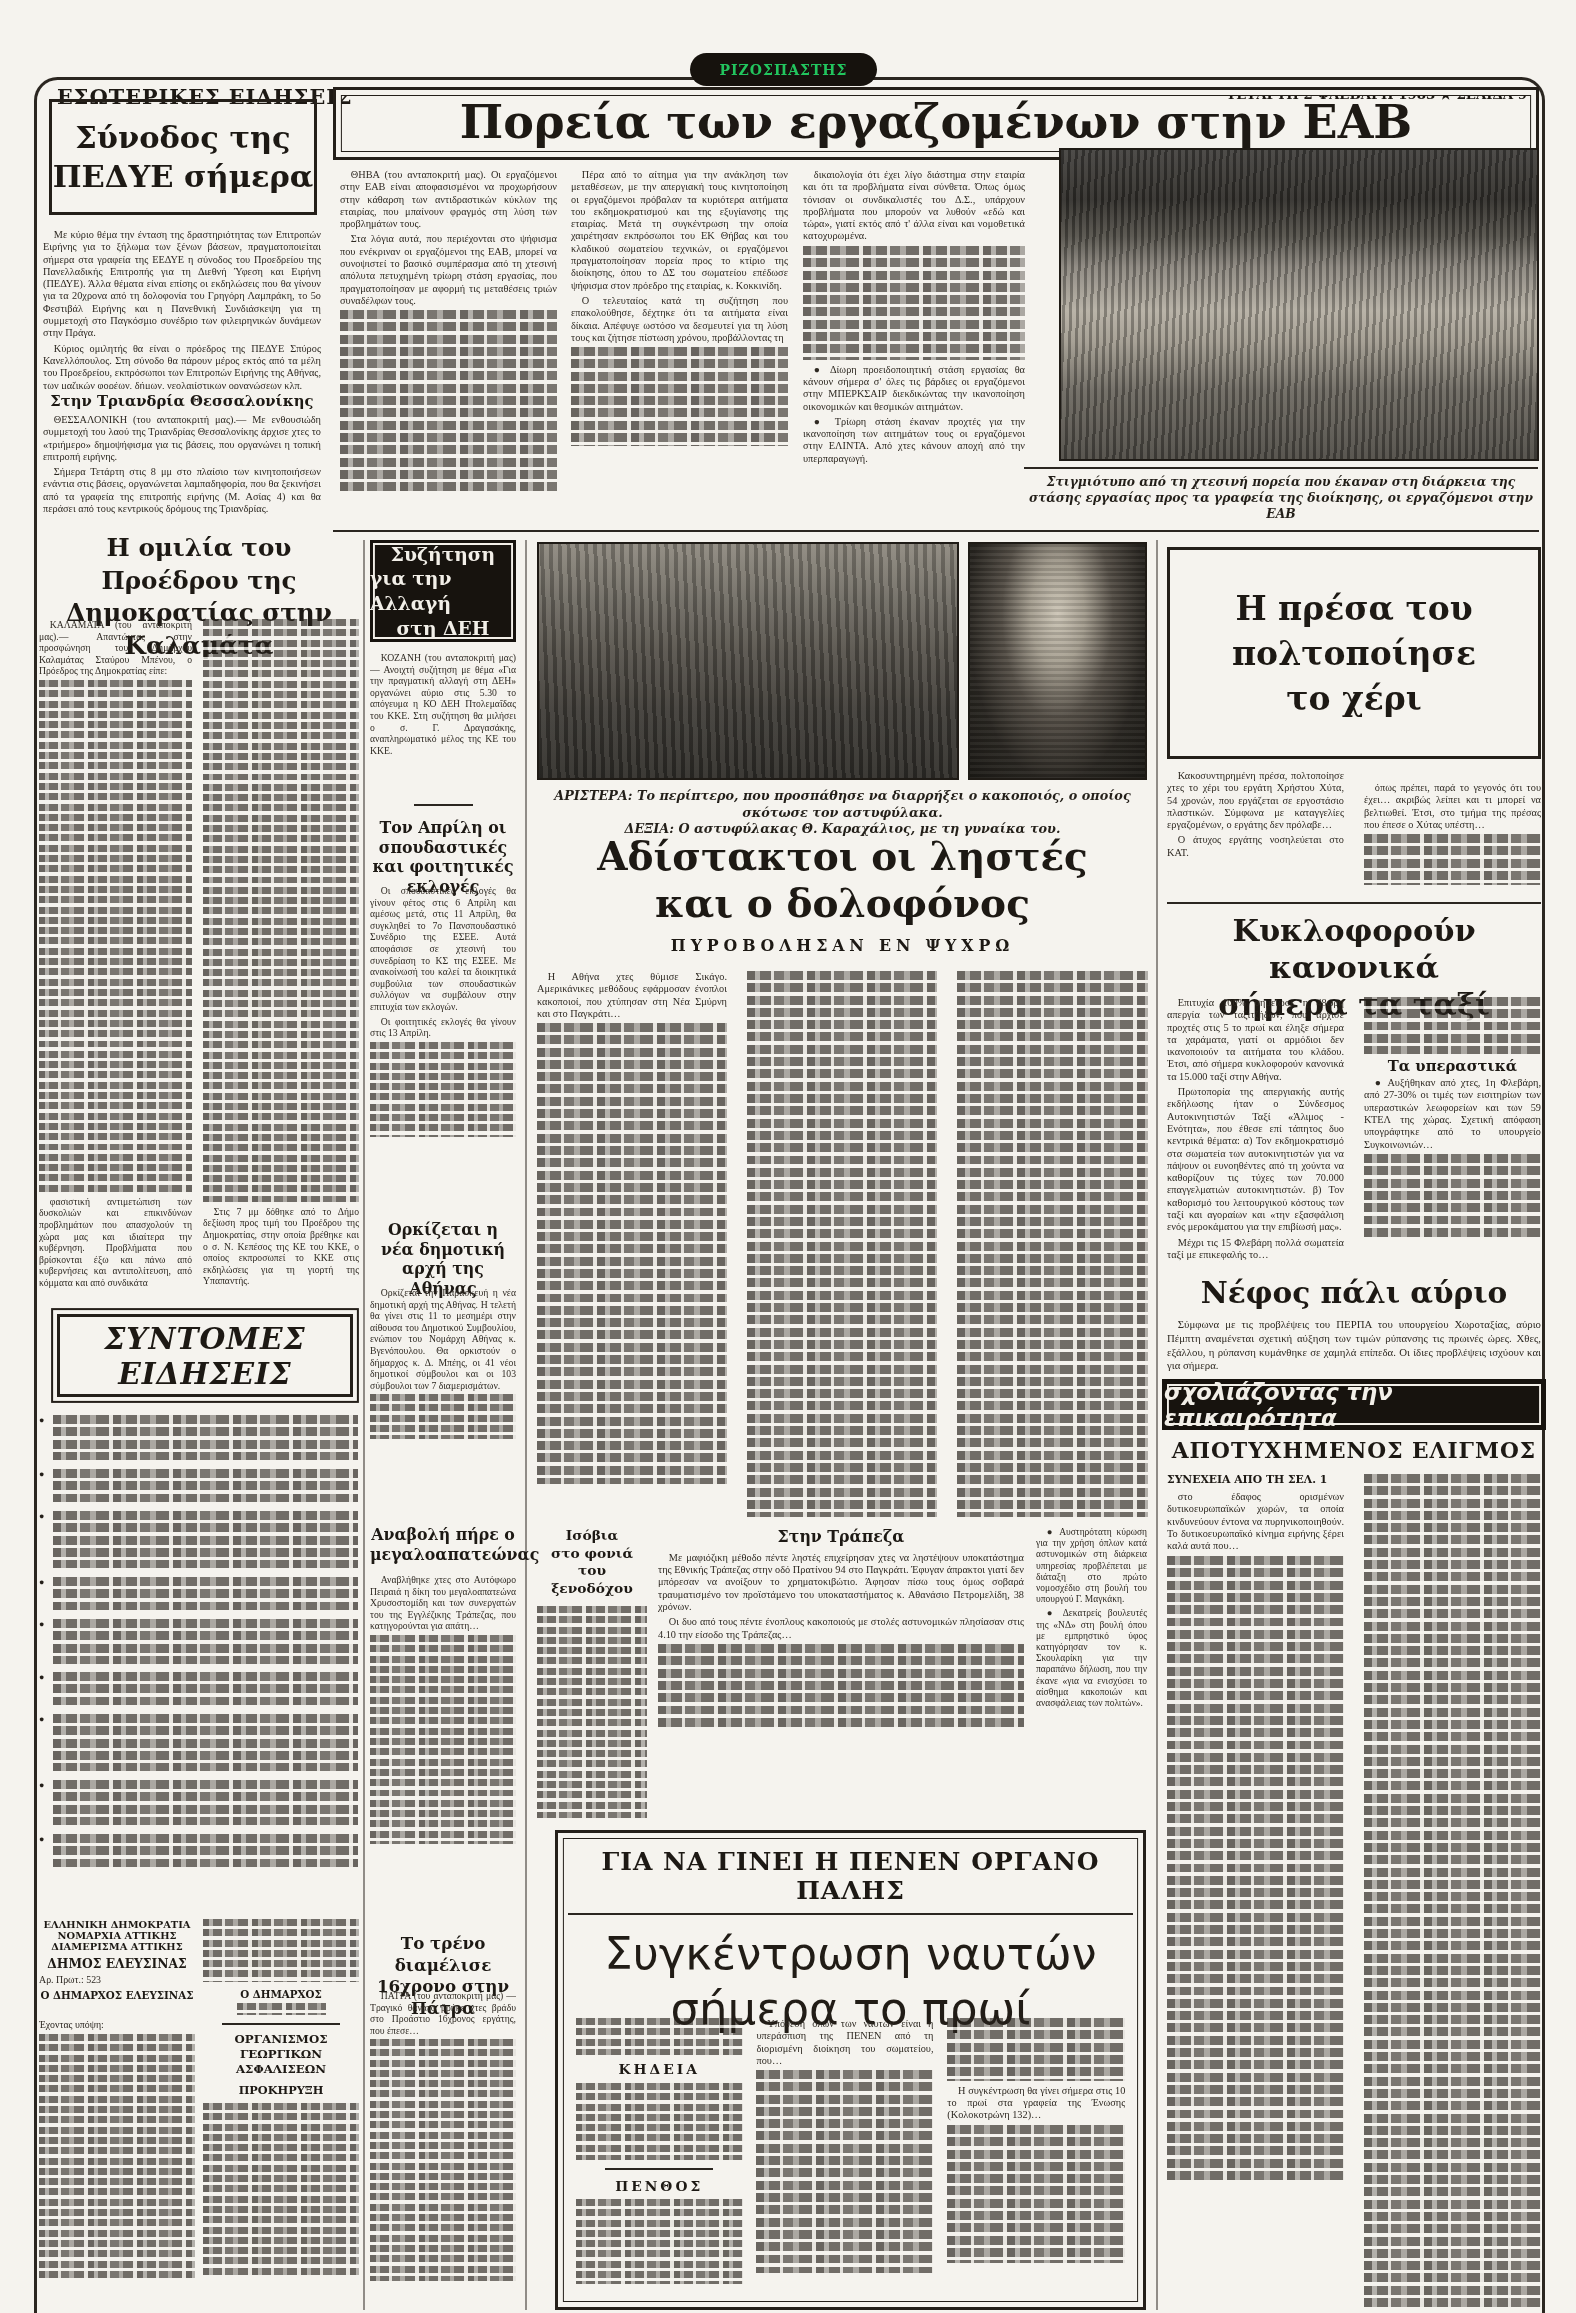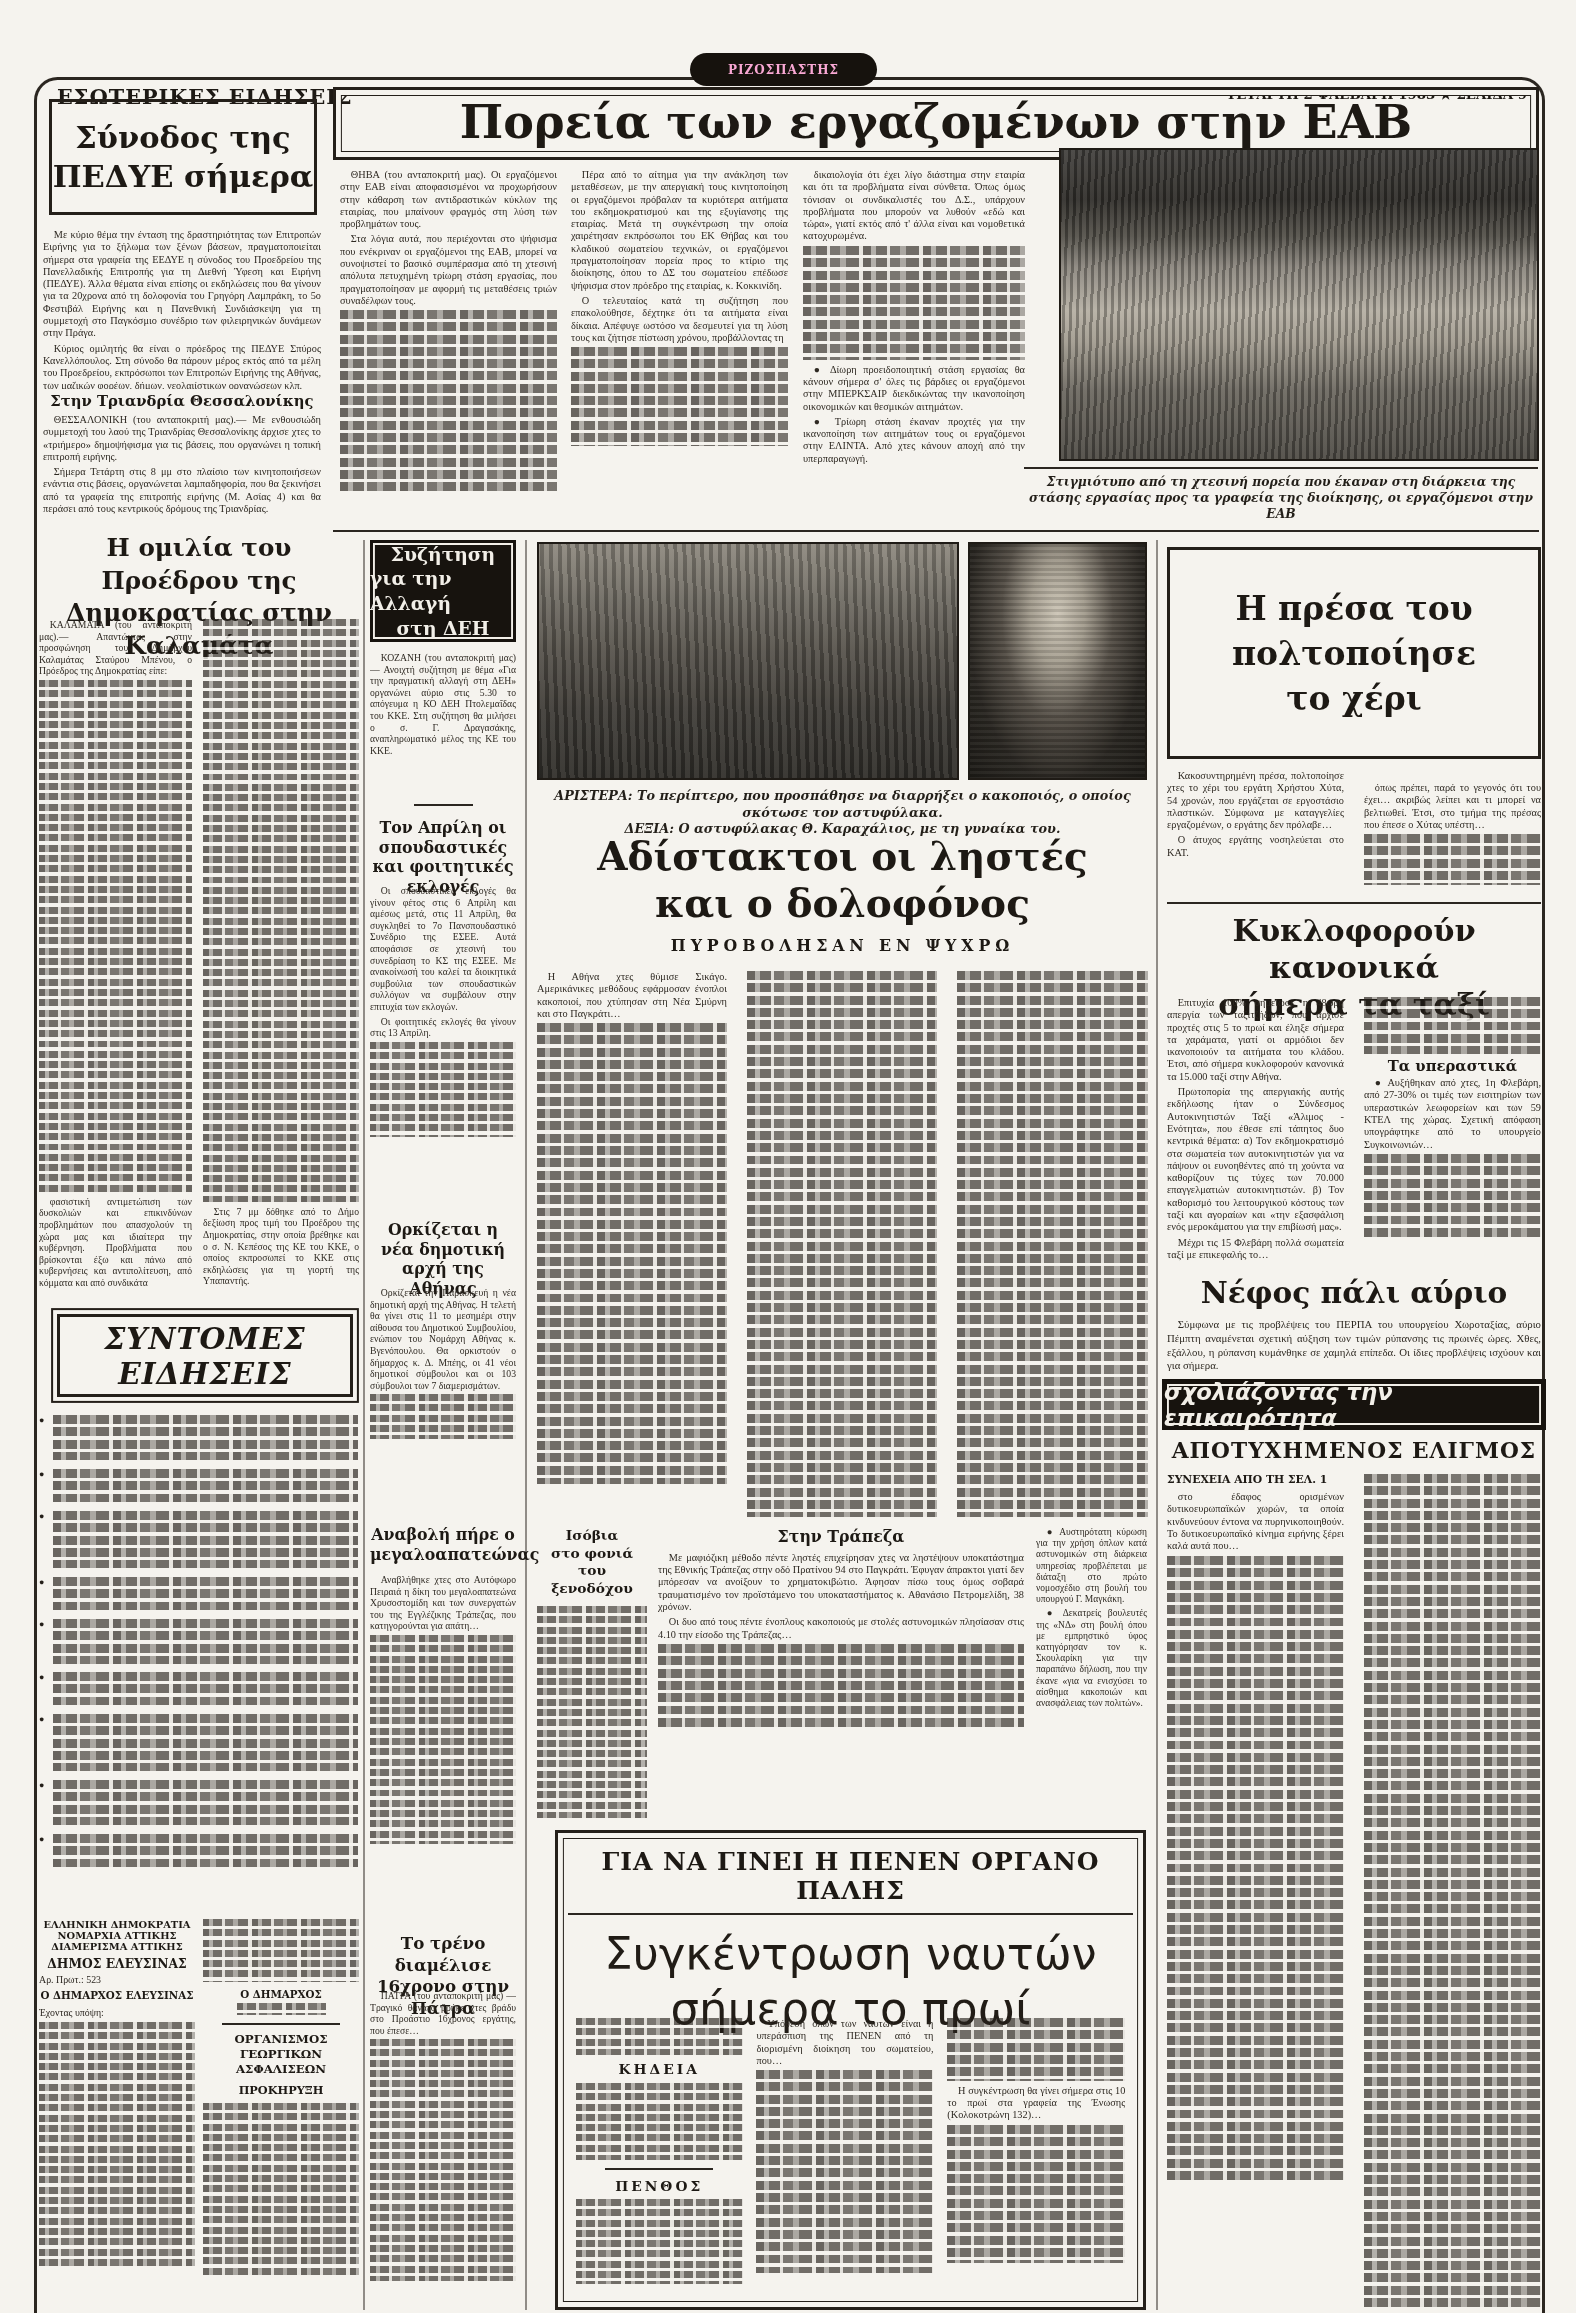--- a/index.html
+++ b/index.html
@@ -41,21 +41,21 @@
 </style>
 </head>
 <body>
 
 <div class="page">
 
   <div class="abs" style="left:34px;top:77px;width:1505px;height:2234px;border:3px solid #2b2620;border-bottom:none;border-radius:23.6px 23.6px 0 0;"></div>
 
   <div class="abs hl" style="left:57px;top:85px;font-size:20.7px;letter-spacing:1px;white-space:nowrap;">ΕΣΩΤΕΡΙΚΕΣ ΕΙΔΗΣΕΙΣ</div>
   <div class="abs" style="left:690px;top:53px;width:187px;height:33px;background:#16120d;border-radius:16.7px;display:flex;align-items:center;justify-content:center;">
-    <span style="font-family:'DejaVu Serif',serif;font-weight:bold;font-size:12px;color:#f9a8d4;letter-spacing:1px;">ΡΙΖΟΣΠΑΣΤΗΣ</span>
+    <span style="font-family:'DejaVu Serif',serif;font-weight:bold;font-size:14px;color:#22c55e;letter-spacing:1px;">ΡΙΖΟΣΠΑΣΤΗΣ</span>
   </div>
   <div class="abs hl" style="left:1212px;top:87px;width:315px;font-size:13.3px;text-align:right;white-space:nowrap;">ΤΕΤΑΡΤΗ 2 ΦΛΕΒΑΡΗ 1983 ★ ΣΕΛΙΔΑ 9</div>
 
   <div class="abs boxed" style="left:49px;top:99px;width:268px;height:116px;padding-top:15.8px;">
     <div class="hl" style="font-size:30.5px;line-height:39px;">Σύνοδος της</div>
     <div class="hl" style="font-size:30.5px;line-height:39px;">ΠΕΔΥΕ σήμερα</div>
   </div>
   <div class="abs body-text" style="left:43px;top:229px;width:278px;height:160px;font-size:10.3px;line-height:12.3px;">
       <p>Με κύριο θέμα την ένταση της δραστηριότητας των Επιτροπών Ειρήνης για το ξήλωμα των ξένων βάσεων, πραγματοποιείται σήμερα στα γραφεία της ΕΕΔΥΕ η σύνοδος του Προεδρείου της Πανελλαδικής Επιτροπής για τη Διεθνή Ύφεση και Ειρήνη (ΠΕΔΥΕ). Άλλα θέματα είναι επίσης οι εκδηλώσεις που θα γίνουν για τα 20χρονα από τη δολοφονία του Γρηγόρη Λαμπράκη, το 5ο Φεστιβάλ Ειρήνης και η Πανεθνική Συνδιάσκεψη για τη συμμετοχή στο Παγκόσμιο συνέδριο των φιλειρηνικών δυνάμεων στην Πράγα.</p>
       <p>Κύριος ομιλητής θα είναι ο πρόεδρος της ΠΕΔΥΕ Σπύρος Κανελλόπουλος. Στη σύνοδο θα πάρουν μέρος εκτός από τα μέλη του Προεδρείου, εκπρόσωποι των Επιτροπών Ειρήνης της Αθήνας, των μαζικών φορέων, δήμων, νεολαιίστικων οργανώσεων κλπ.</p>
@@ -170,21 +170,21 @@
       </div>
   </div>
 
   <div class="abs" style="left:39px;top:1919px;width:156px;height:391px;overflow:hidden;">
     <div class="small-caps-line" style="font-size:9.9px;">ΕΛΛΗΝΙΚΗ ΔΗΜΟΚΡΑΤΙΑ</div>
     <div class="small-caps-line" style="font-size:9.9px;">ΝΟΜΑΡΧΙΑ ΑΤΤΙΚΗΣ</div>
     <div class="small-caps-line" style="font-size:9.9px;">ΔΙΑΜΕΡΙΣΜΑ ΑΤΤΙΚΗΣ</div>
     <div class="small-caps-line" style="font-size:12.3px;margin-top:3.9px;">ΔΗΜΟΣ ΕΛΕΥΣΙΝΑΣ</div>
     <div style="font-size:9.9px;margin-top:3px;">Αρ. Πρωτ.: 523</div>
     <div class="small-caps-line" style="font-size:10.3px;margin-top:3.9px;">Ο ΔΗΜΑΡΧΟΣ ΕΛΕΥΣΙΝΑΣ</div>
-    <div style="font-size:9.9px;margin-top:6px;">Έχοντας υπόψη:</div>
+    <div style="font-size:9.9px;margin-top:18px;">Έχοντας υπόψη:</div>
     <div class="nf-sm" style="height:246px;margin-top:3.9px;"></div>
   </div>
   <div class="abs" style="left:203px;top:1919px;width:156px;height:391px;overflow:hidden;">
     <div class="nf-sm" style="height:63px;"></div>
     <div class="small-caps-line" style="font-size:10.3px;margin-top:5.9px;text-align:center;">Ο ΔΗΜΑΡΧΟΣ</div>
     <div class="nf-sm" style="height:11.8px;width:89px;margin:3px auto 7.9px;"></div>
     <div class="rule" style="height:2px;width:118px;margin:0 auto 7.9px;"></div>
     <div class="small-caps-line" style="font-size:11.8px;line-height:14.8px;">ΟΡΓΑΝΙΣΜΟΣ ΓΕΩΡΓΙΚΩΝ ΑΣΦΑΛΙΣΕΩΝ</div>
     <div class="small-caps-line" style="font-size:11.3px;margin:5.9px 0;">ΠΡΟΚΗΡΥΞΗ</div>
     <div class="nf-sm" style="height:173px;"></div>

